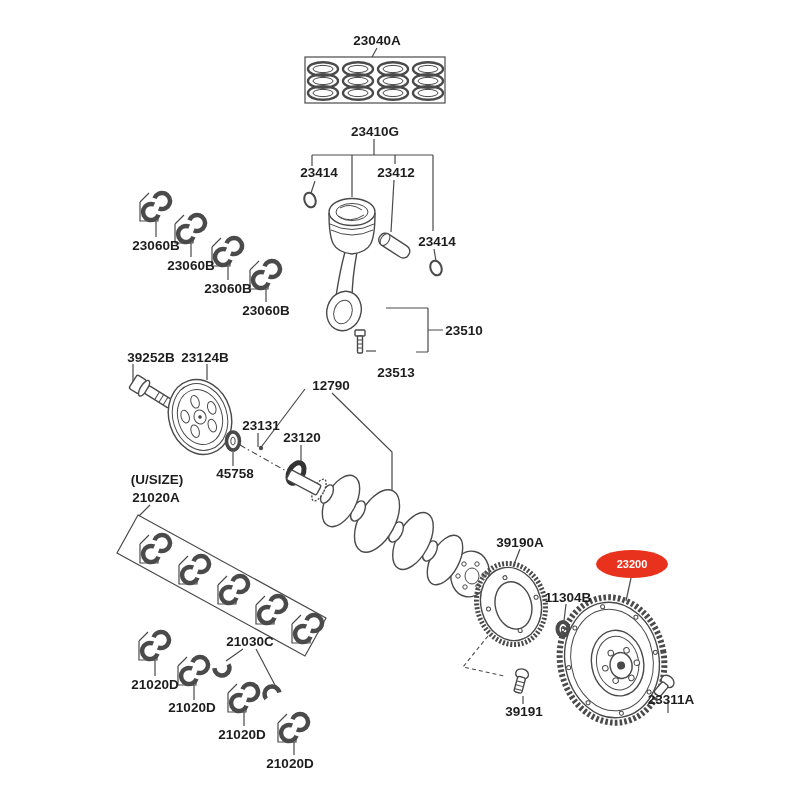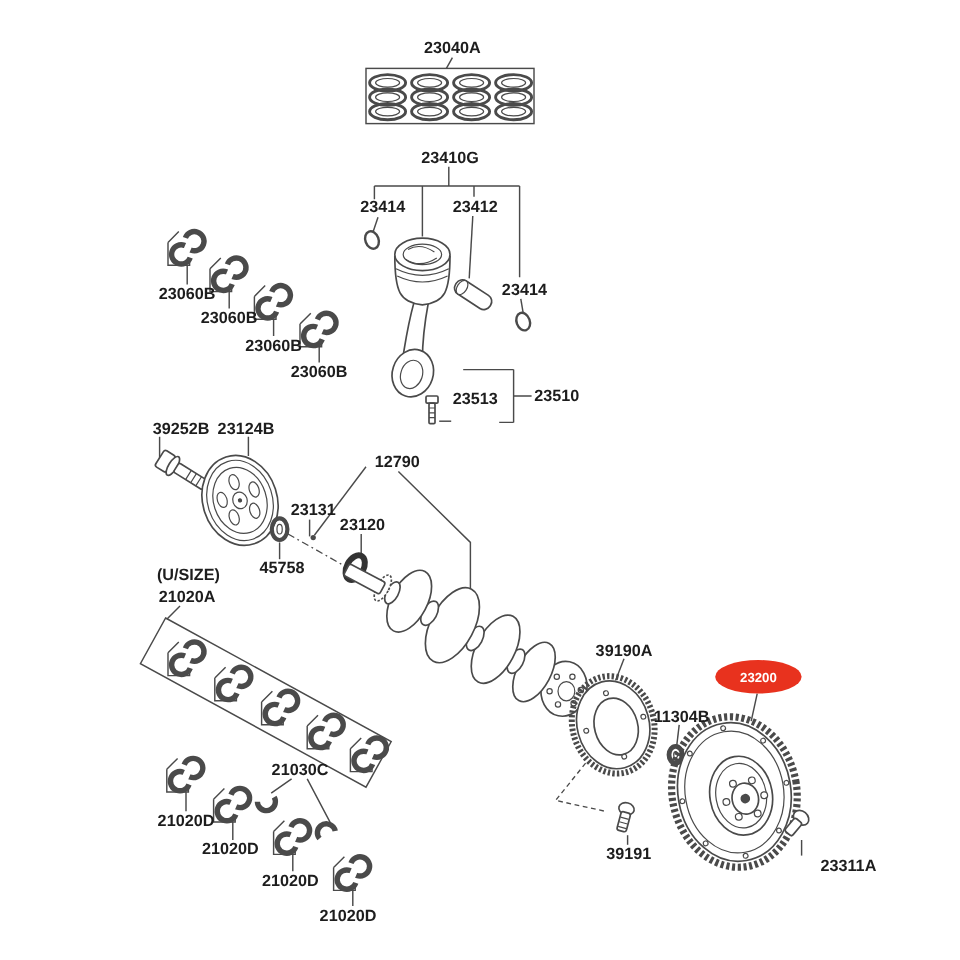--- a/index.html
+++ b/index.html
@@ -266,38 +266,38 @@
     </g>
   </svg>
 
   <div id="labels">
       <div class="part-label" style="left: 377px; top: 40px;">23040A</div>
       <div class="part-label" style="left: 375px; top: 131px;">23410G</div>
       <div class="part-label" style="left: 319px; top: 172px;">23414</div>
       <div class="part-label" style="left: 396px; top: 172px;">23412</div>
       <div class="part-label" style="left: 437px; top: 241px;">23414</div>
       <div class="part-label" style="left: 464px; top: 330px;">23510</div>
-      <div class="part-label" style="left: 396px; top: 332px;">23513</div>
+      <div class="part-label" style="left: 396px; top: 372px;">23513</div>
       <div class="part-label" style="left: 156px; top: 245px;">23060B</div>
       <div class="part-label" style="left: 191px; top: 265px;">23060B</div>
       <div class="part-label" style="left: 228px; top: 288px;">23060B</div>
       <div class="part-label" style="left: 266px; top: 310px;">23060B</div>
       <div class="part-label" style="left: 151px; top: 357px;">39252B</div>
       <div class="part-label" style="left: 205px; top: 357px;">23124B</div>
       <div class="part-label" style="left: 331px; top: 385px;">12790</div>
       <div class="part-label" style="left: 261px; top: 425px;">23131</div>
       <div class="part-label" style="left: 302px; top: 437px;">23120</div>
       <div class="part-label" style="left: 235px; top: 473px;">45758</div>
       <div class="part-label" style="left: 157px; top: 479px;">(U/SIZE)</div>
       <div class="part-label" style="left: 156px; top: 497px;">21020A</div>
       <div class="part-label" style="left: 520px; top: 542px;">39190A</div>
       <div class="part-label" style="left: 568px; top: 597px;">11304B</div>
       <div class="part-label" style="left: 250px; top: 641px;">21030C</div>
       <div class="part-label" style="left: 155px; top: 684px;">21020D</div>
       <div class="part-label" style="left: 192px; top: 707px;">21020D</div>
       <div class="part-label" style="left: 242px; top: 734px;">21020D</div>
       <div class="part-label" style="left: 290px; top: 763px;">21020D</div>
       <div class="part-label" style="left: 524px; top: 711px;">39191</div>
-      <div class="part-label" style="left: 671px; top: 721px; margin-left: 36px;">23311A</div>
+      <div class="part-label" style="left: 671px; top: 699px;">23311A</div>
     </div>
 
 
 </div>
 
 </body></html>

